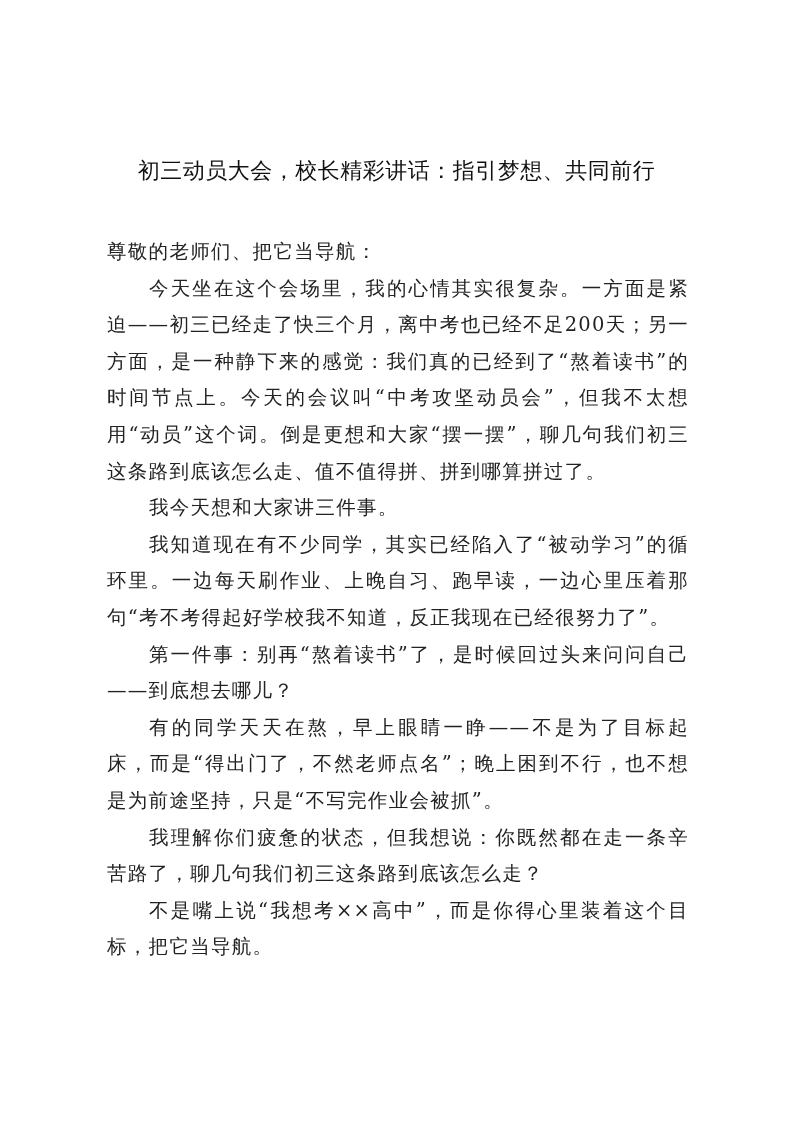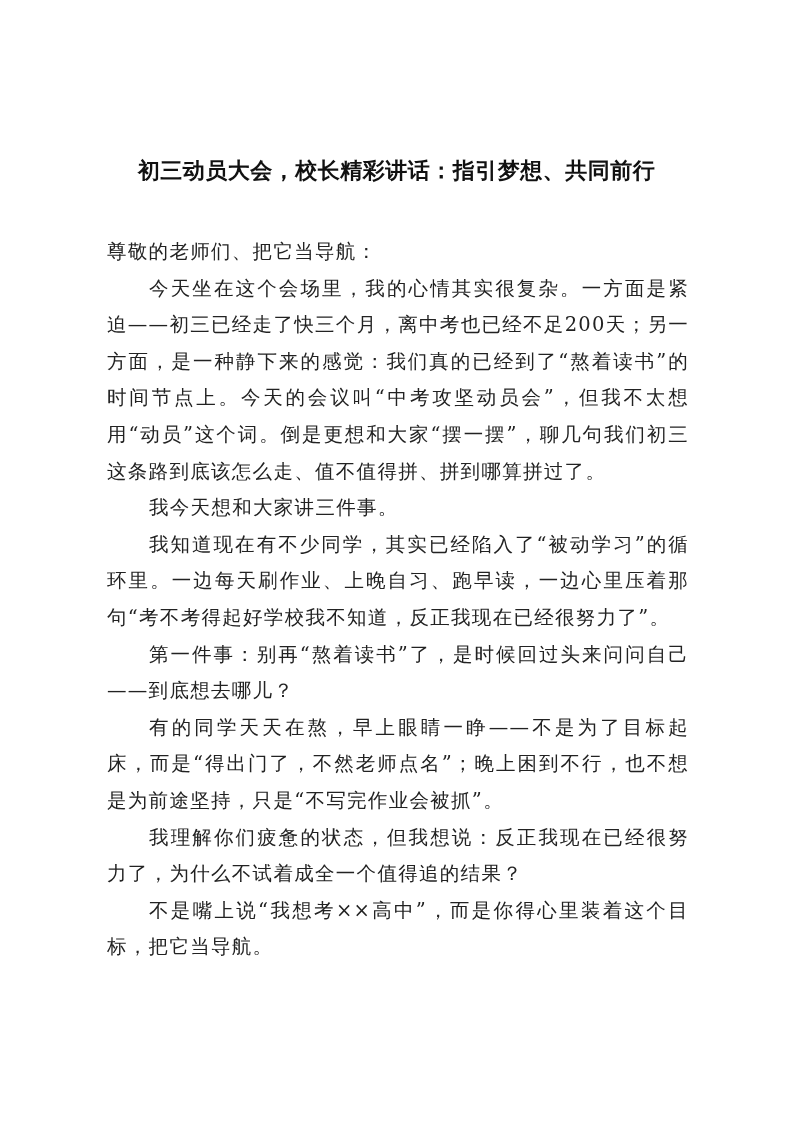--- a/index.html
+++ b/index.html
@@ -1,21 +1,21 @@
 <!DOCTYPE html>
 <html><head>
 <meta charset="utf-8">
 <style>
   html, body { margin: 0; padding: 0; background: #ffffff; }
   body { width: 793px; height: 1122px; position: relative; overflow: hidden; }
   .page { position: absolute; left: 0; top: 0; width: 793px; height: 1122px; background: #fff; }
   .title {
     position: absolute; left: 0; top: 156px; width: 793px; text-align: center;
     font-family: "DejaVu Sans", "Liberation Sans", sans-serif;
-    font-weight: bold; font-size: 22px; color: #111; letter-spacing: 0.5px;
+    font-weight: normal; font-size: 22px; color: #111; letter-spacing: 0.5px;
   }
   .body {
     position: absolute; left: 107px; top: 234px; width: 582px;
     font-family: "DejaVu Serif", "Liberation Serif", serif;
     font-size: 19.5px; line-height: 36.6px; color: #222;
     text-align: justify; letter-spacing: 1.3px;
   }
   .body p { margin: 0; }
   .body p.indent { text-indent: 42px; }
 </style>
@@ -24,16 +24,16 @@
 
 <div class="page">
   <div class="title">初三动员大会，校长精彩讲话：指引梦想、共同前行</div>
   <div class="body">
     <p>尊敬的老师们、把它当导航：</p>
     <p class="indent">今天坐在这个会场里，我的心情其实很复杂。一方面是紧迫——初三已经走了快三个月，离中考也已经不足200天；另一方面，是一种静下来的感觉：我们真的已经到了“熬着读书”的时间节点上。今天的会议叫“中考攻坚动员会”，但我不太想用“动员”这个词。倒是更想和大家“摆一摆”，聊几句我们初三这条路到底该怎么走、值不值得拼、拼到哪算拼过了。</p>
     <p class="indent">我今天想和大家讲三件事。</p>
     <p class="indent">我知道现在有不少同学，其实已经陷入了“被动学习”的循环里。一边每天刷作业、上晚自习、跑早读，一边心里压着那句“考不考得起好学校我不知道，反正我现在已经很努力了”。</p>
     <p class="indent">第一件事：别再“熬着读书”了，是时候回过头来问问自己——到底想去哪儿？</p>
     <p class="indent">有的同学天天在熬，早上眼睛一睁——不是为了目标起床，而是“得出门了，不然老师点名”；晚上困到不行，也不想是为前途坚持，只是“不写完作业会被抓”。</p>
-    <p class="indent">我理解你们疲惫的状态，但我想说：反正我现在已经很努力了，为什么不试着成全一个值得追的结果？</p>
+    <p class="indent">我理解你们疲惫的状态，但我想说：你既然都在走一条辛苦路了，聊几句我们初三这条路到底该怎么走？</p>
     <p class="indent">不是嘴上说“我想考××高中”，而是你得心里装着这个目标，把它当导航。</p>
   </div>
 </div>
 
 </body></html>

